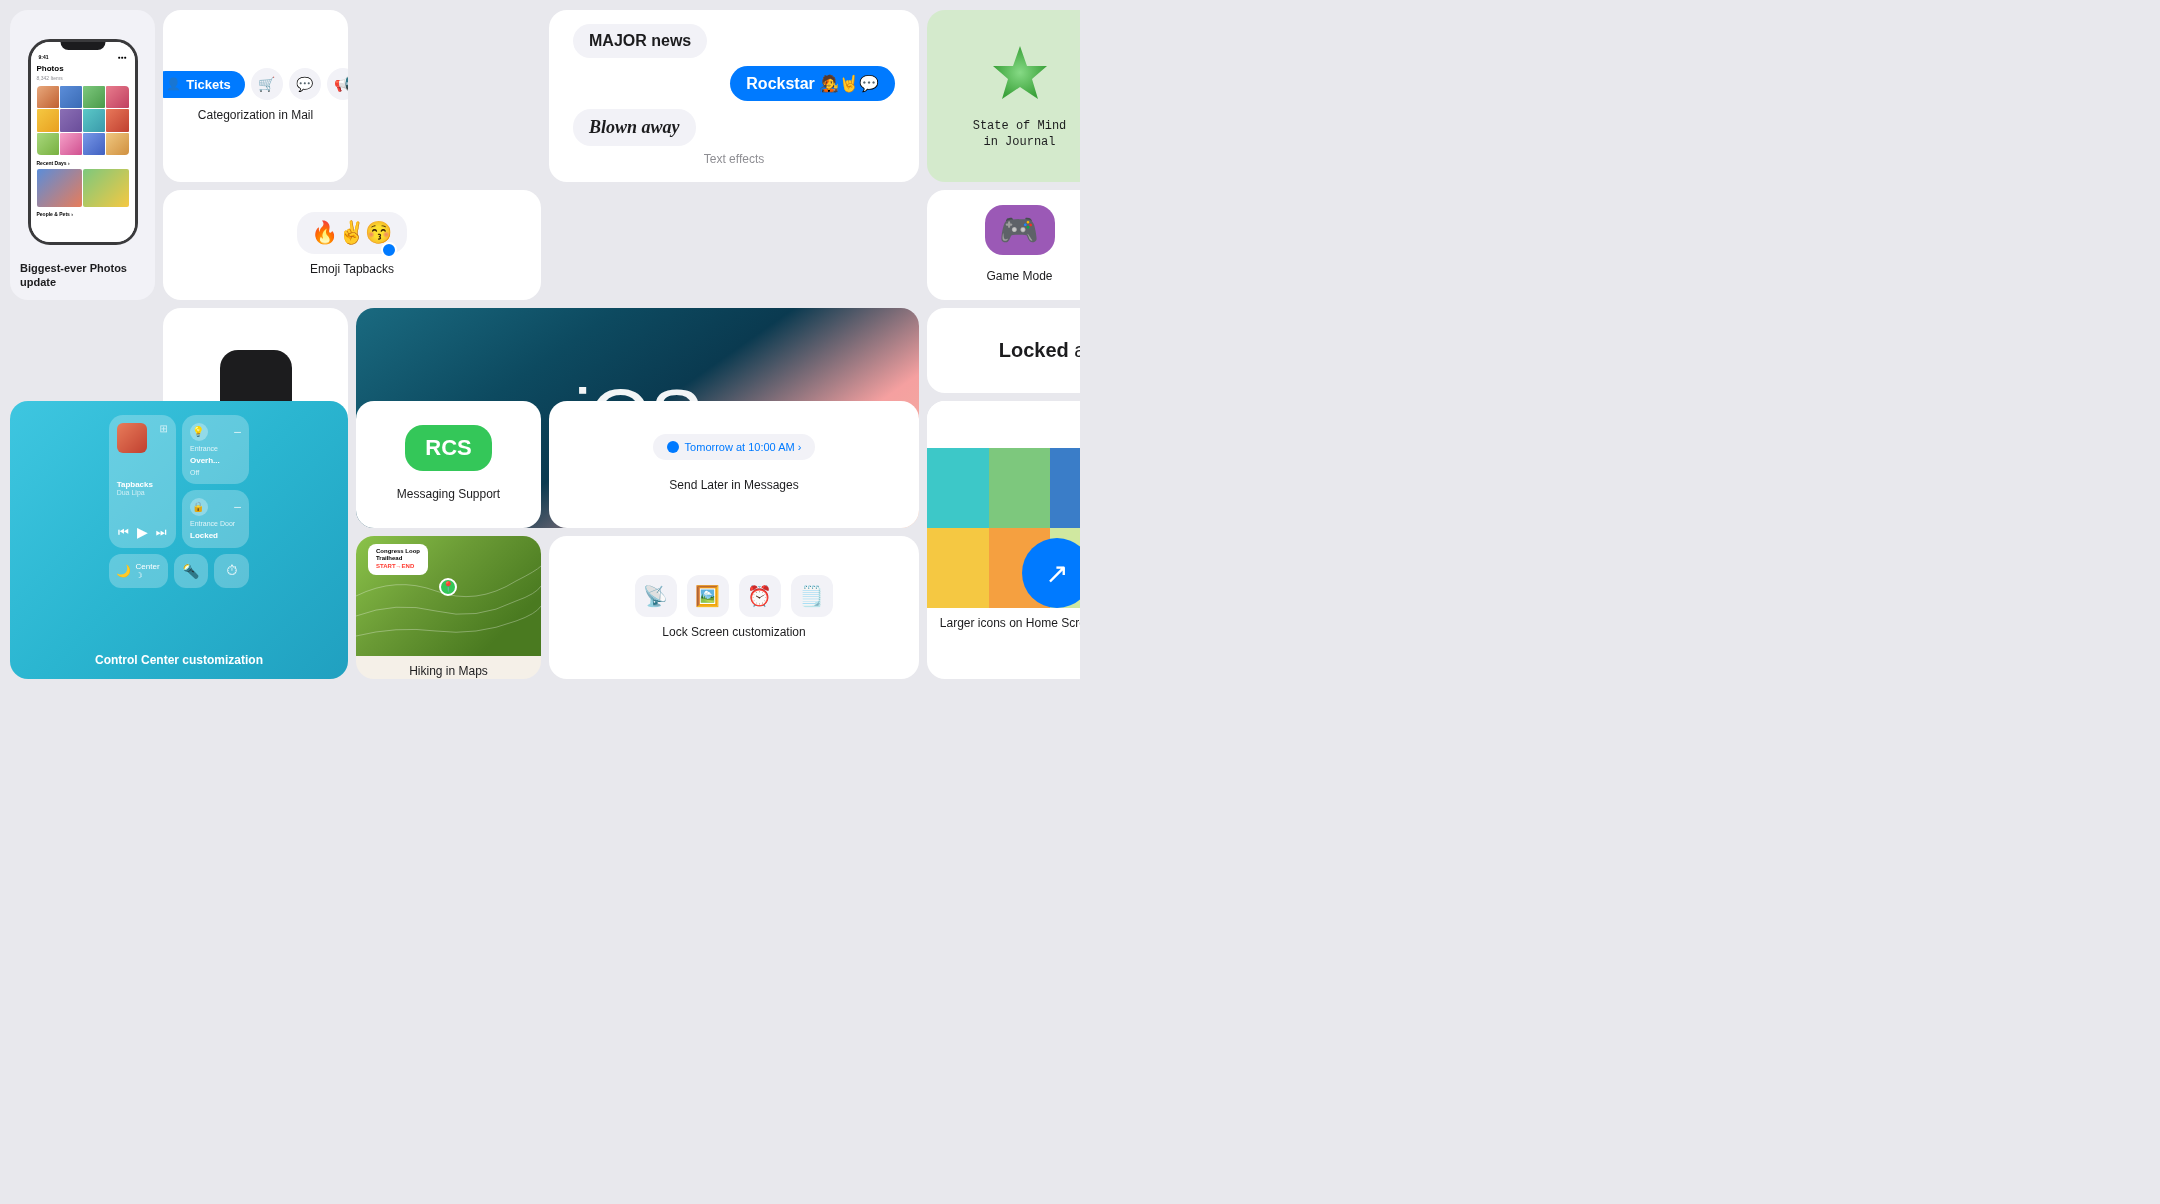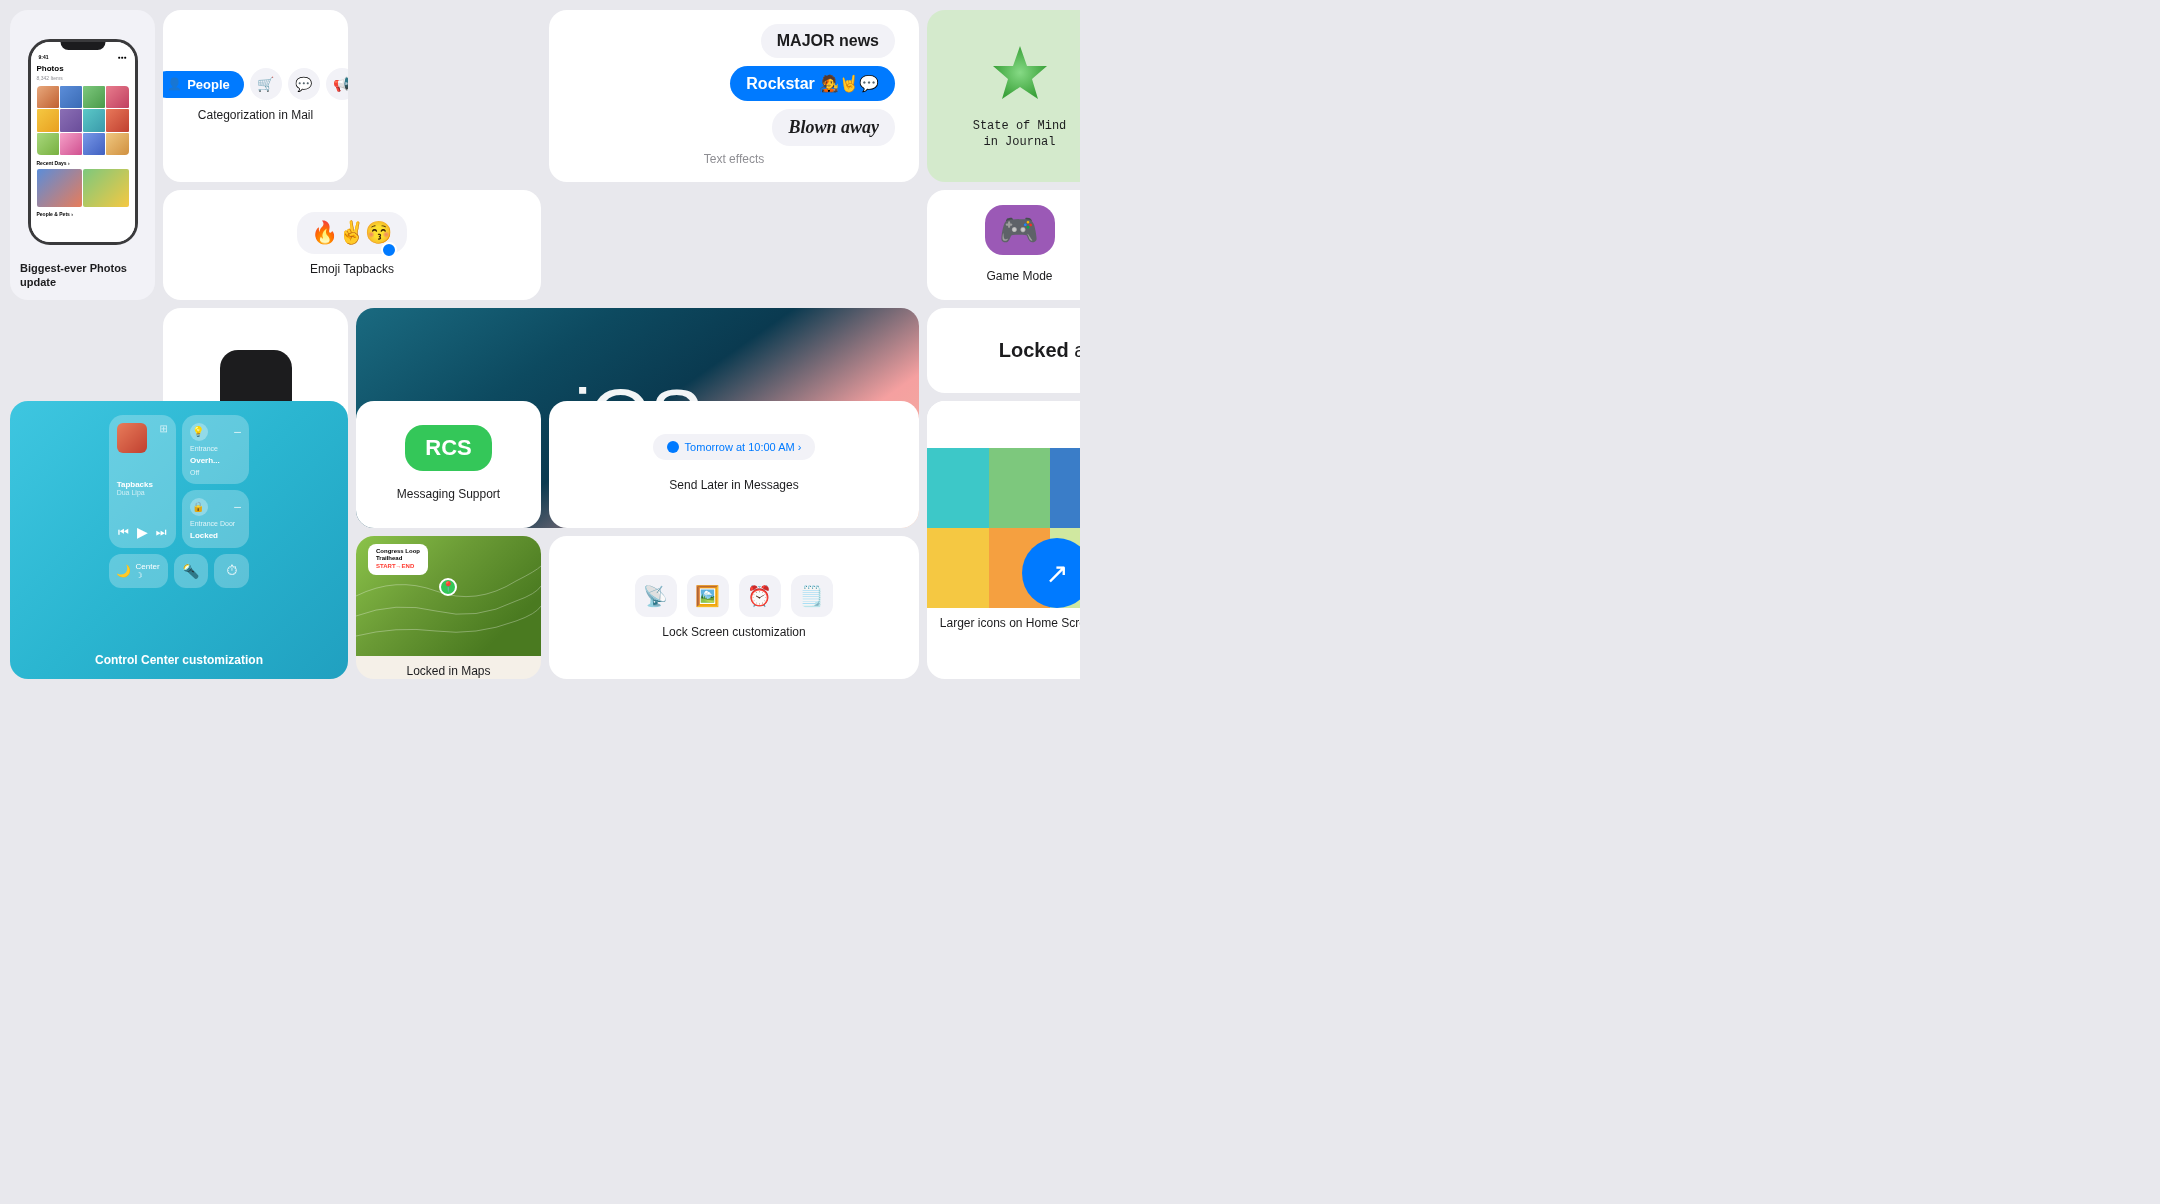--- a/index.html
+++ b/index.html
@@ -235,21 +235,21 @@
       padding: 8px 16px;
       font-size: 18px;
       font-weight: 700;
       color: #1c1c1e;
       font-style: italic;
       font-family: 'Georgia', serif;
     }
     .messages-bubbles {
       display: flex;
       flex-direction: column;
-      align-items: flex-end;
+      align-items: flex-start;
       width: 100%;
       padding: 0 10px;
     }
 
     
     .state-card {
       grid-column: 5;
       grid-row: 1;
       background: #d4eacc;
       padding: 10px;
@@ -726,21 +726,21 @@
         </div>
       </div>
     </div>
     <div class="photos-caption card-label">Biggest-ever Photos update</div>
   </div>
 
   <div class="card mail-card">
     <div class="mail-tabs">
       <div class="mail-tab-primary">
         <span class="mail-tab-icon icon-person">👤</span>
-        <span>People</span>
+        <span>Tickets</span>
       </div>
       <div class="mail-tab-other">🛒</div>
       <div class="mail-tab-other">💬</div>
       <div class="mail-tab-other">📢</div>
     </div>
     <div class="card-label">Categorization in Mail</div>
   </div>
 
   <div class="card messages-card" style="grid-column:4;grid-row:1;">
     <div class="messages-bubbles">
@@ -947,21 +947,21 @@
       <div style="position:absolute;top:35%;left:45%;">
         <div style="width:18px;height:18px;background:#34c759;border-radius:50%;display:flex;align-items:center;justify-content:center;font-size:10px;border:2px solid #fff;">📍</div>
       </div>
 
       <svg style="position:absolute;top:0;left:0;width:100%;height:100%;opacity:0.3;" viewBox="0 0 185 120">
         <path d="M0,60 Q40,40 80,55 Q120,70 160,45 Q180,35 185,30" stroke="#fff" stroke-width="1" fill="none"></path>
         <path d="M0,80 Q40,65 80,75 Q120,85 160,65 Q180,58 185,50" stroke="#fff" stroke-width="1" fill="none"></path>
         <path d="M0,100 Q40,90 80,95 Q120,100 160,85 Q180,78 185,70" stroke="#fff" stroke-width="1" fill="none"></path>
       </svg>
     </div>
-    <div class="card-label">Locked in Maps</div>
+    <div class="card-label">Hiking in Maps</div>
   </div>
 
   <div class="card lockscreen-card" style="grid-column:4;grid-row:5;">
     <div class="lockscreen-icons">
       <div class="ls-icon">📡</div>
       <div class="ls-icon">🖼️</div>
       <div class="ls-icon">⏰</div>
       <div class="ls-icon">🗒️</div>
     </div>
     <div class="card-label">Lock Screen customization</div>

